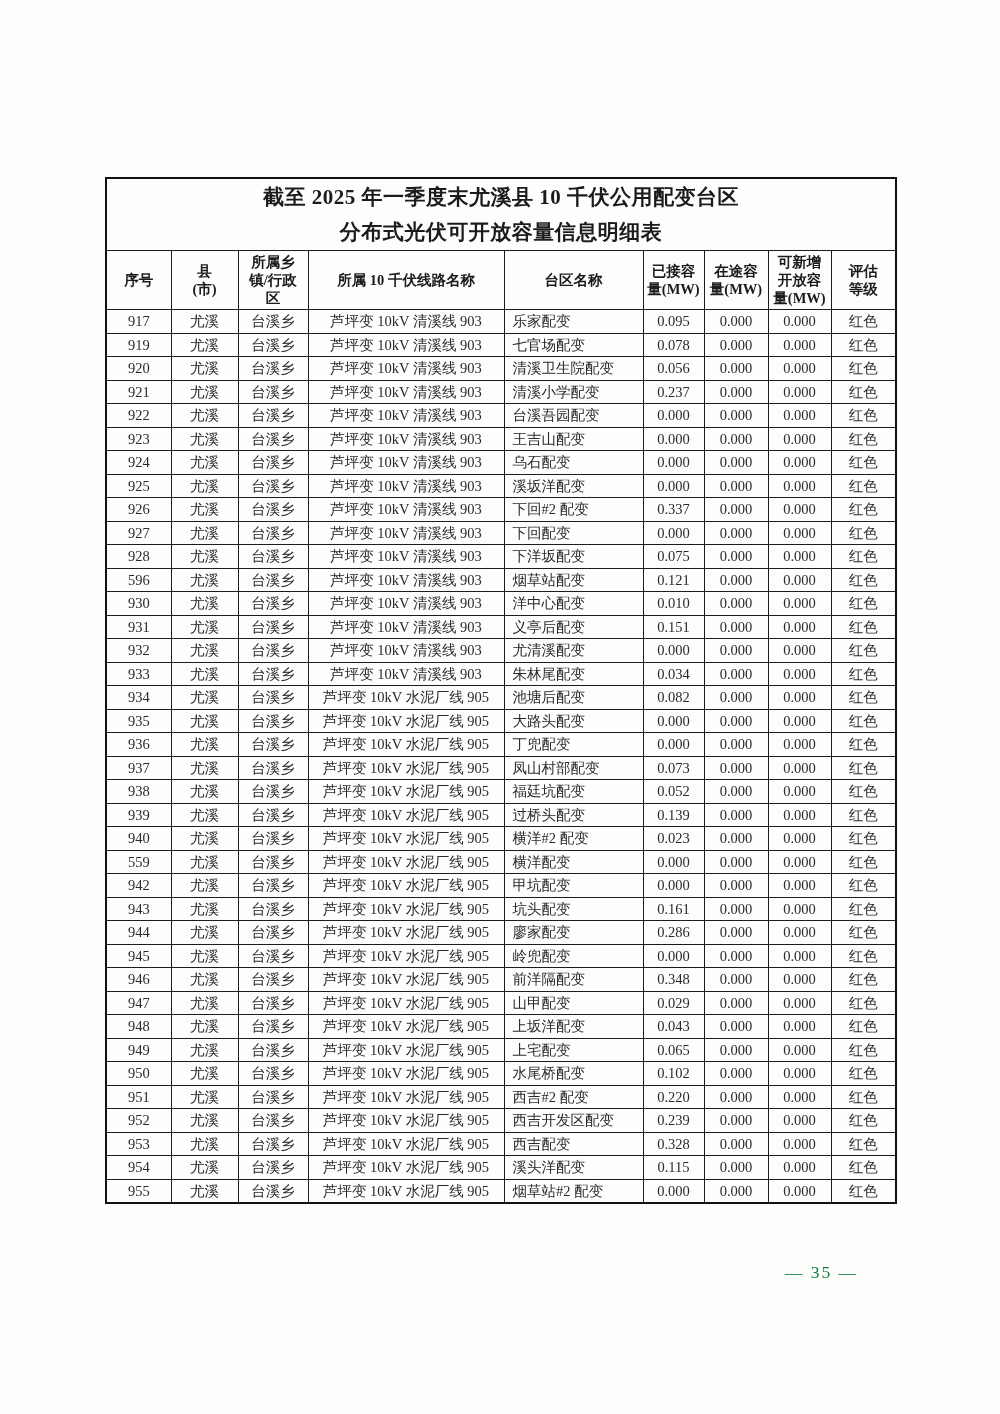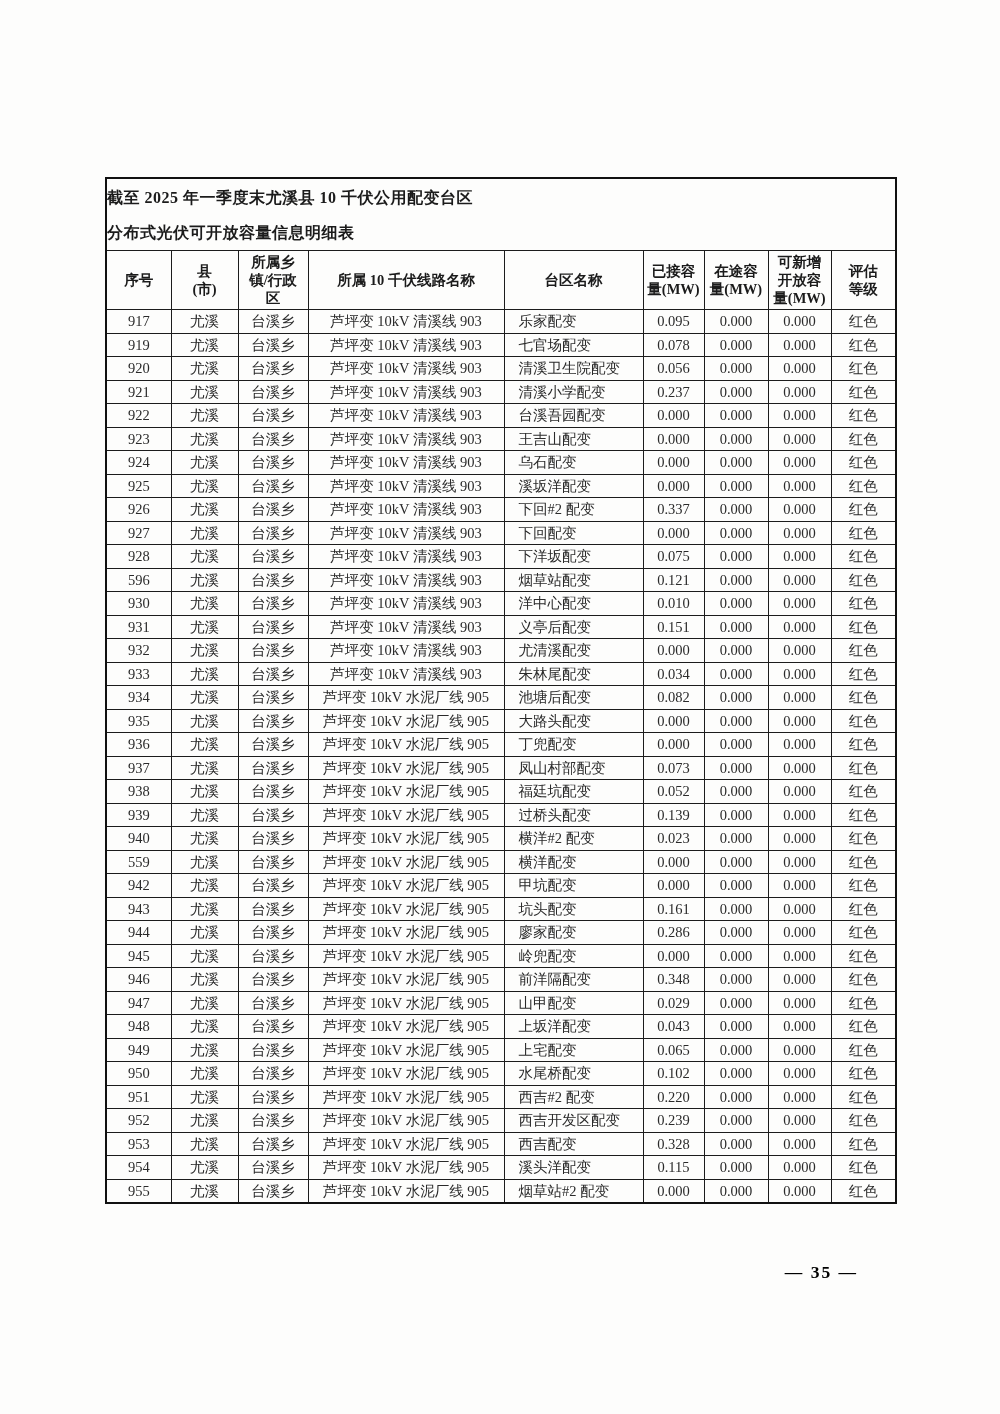--- a/index.html
+++ b/index.html
@@ -21,23 +21,23 @@
   }
   .doc-table th, .doc-table td {
     border: 1px solid #1c1c1c;
     padding: 0;
     overflow: hidden;
   }
   .doc-table { border: 2px solid #111; }
   .title-row th {
     height: 71px;
     border-bottom: 1px solid #1c1c1c;
-    font-size: 16px;
+    font-size: 21px;
     font-weight: bold;
-    text-align: left;
+    text-align: center;
     color: #1b1b1b;
     line-height: 35px;
     letter-spacing: 0.5px;
     margin-left: 8px;
   }
   .header-row th {
     height: 58px;
     font-size: 14.5px;
     font-weight: bold;
     text-align: center;
@@ -48,38 +48,37 @@
   }
   tbody td {
     height: 22.5px;
     font-size: 14.5px;
     line-height: 22.5px;
     text-align: center;
     vertical-align: middle;
     color: #2a2a2a;
     white-space: nowrap;
   }
-  tbody td.col-station { text-align: left; padding-left: 14px; }
+  tbody td.col-station { text-align: left; padding-left: 8px; }
   col.c-serial   { width: 65px; }
   col.c-county   { width: 67px; }
   col.c-township { width: 70px; }
   col.c-line     { width: 196px; }
   col.c-station  { width: 139px; }
   col.c-connected{ width: 61px; }
   col.c-transit  { width: 64px; }
   col.c-newopen  { width: 63px; }
   col.c-rating   { width: 65px; }
   .page-number {
     position: absolute;
     top: 1262px;
     right: 142px;
     font-size: 17.5px;
-    color: #000000;
+    color: #15803d;
     letter-spacing: 2px;
-    font-weight: bold;
   }
 </style>
 </head>
 <body>
 
 <table class="doc-table">
   <colgroup>
     <col class="c-serial">
       <col class="c-county">
       <col class="c-township">

